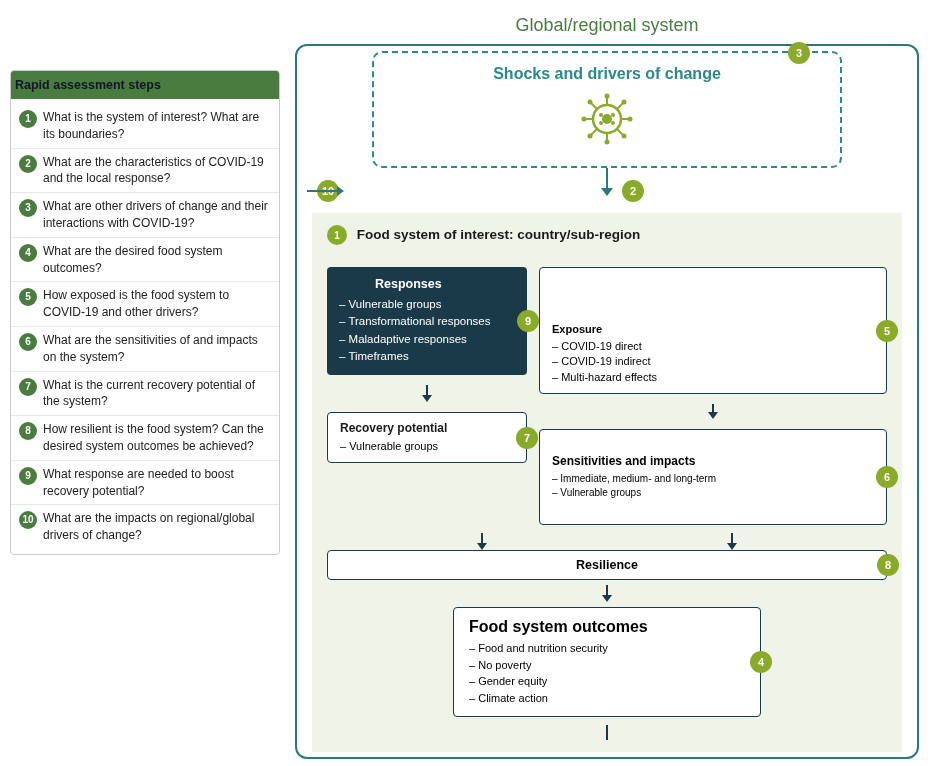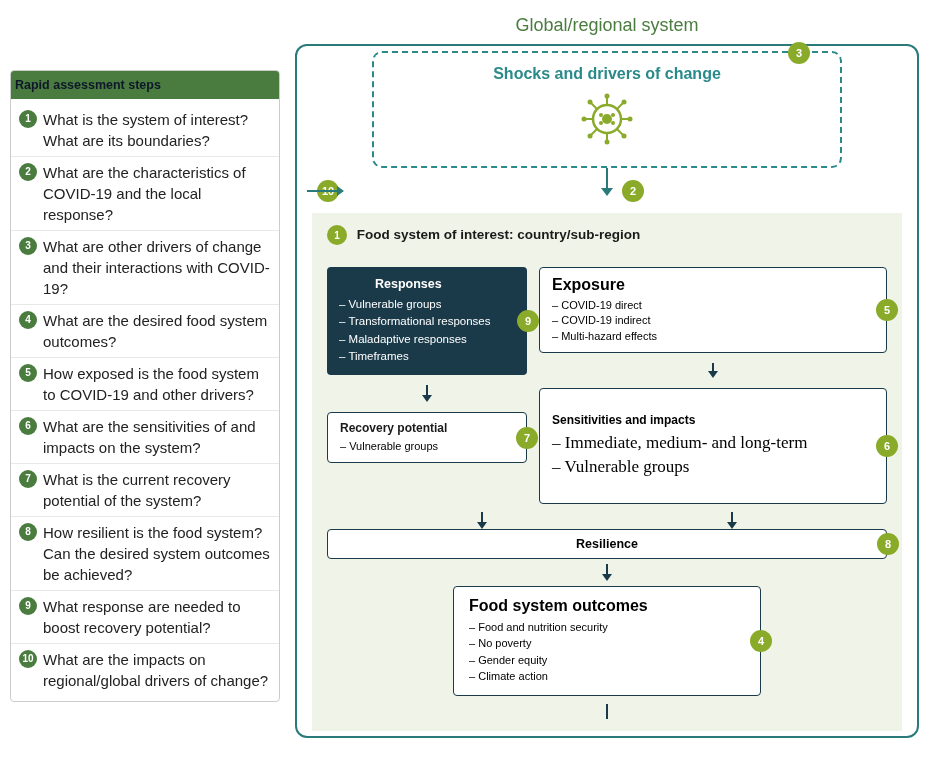--- a/index.html
+++ b/index.html
@@ -66,21 +66,21 @@
       background: #4a7c3f;
       color: white;
       font-size: 10px;
       font-weight: bold;
       flex-shrink: 0;
       margin-right: 6px;
       margin-top: 1px;
     }
 
     .step-text {
-      font-size: 15px;
+      font-size: 12px;
       color: #222;
     }
 
     
     .right-panel {
       flex: 1;
       padding: 5px 5px 5px 15px;
       position: relative;
     }
 
@@ -245,23 +245,24 @@
 
     .exposure-box {
       border: 1.5px solid #1a3a4a;
       padding: 8px 12px;
       border-radius: 4px;
       background: white;
       position: relative;
     }
 
     .exposure-box h4 {
-      font-size: 16px;
+      font-size: 11px;
       font-weight: bold;
       margin-bottom: 4px;
+      margin-top: 47px;
     }
 
     .exposure-box ul {
       list-style: none;
     }
 
     .exposure-box ul li::before {
       content: "– ";
     }
 
@@ -286,23 +287,22 @@
 
     .sensitivities-box ul {
       list-style: none;
     }
 
     .sensitivities-box ul li::before {
       content: "– ";
     }
 
     .sensitivities-box ul li {
-      font-size: 17px;
+      font-size: 10px;
       line-height: 1.4;
-      font-family: Liberation Serif, serif;
     }
 
     .resilience-box {
       border: 1.5px solid #1a3a4a;
       padding: 7px 20px;
       border-radius: 4px;
       background: white;
       font-weight: bold;
       font-size: 12.5px;
       position: relative;

